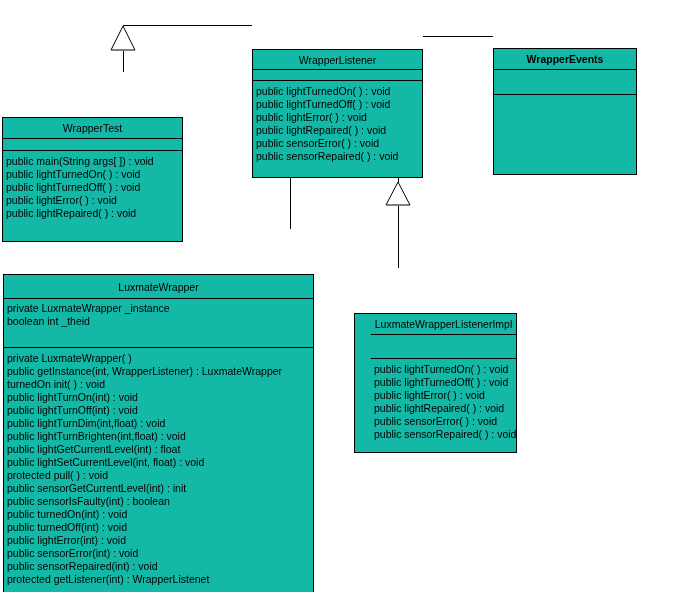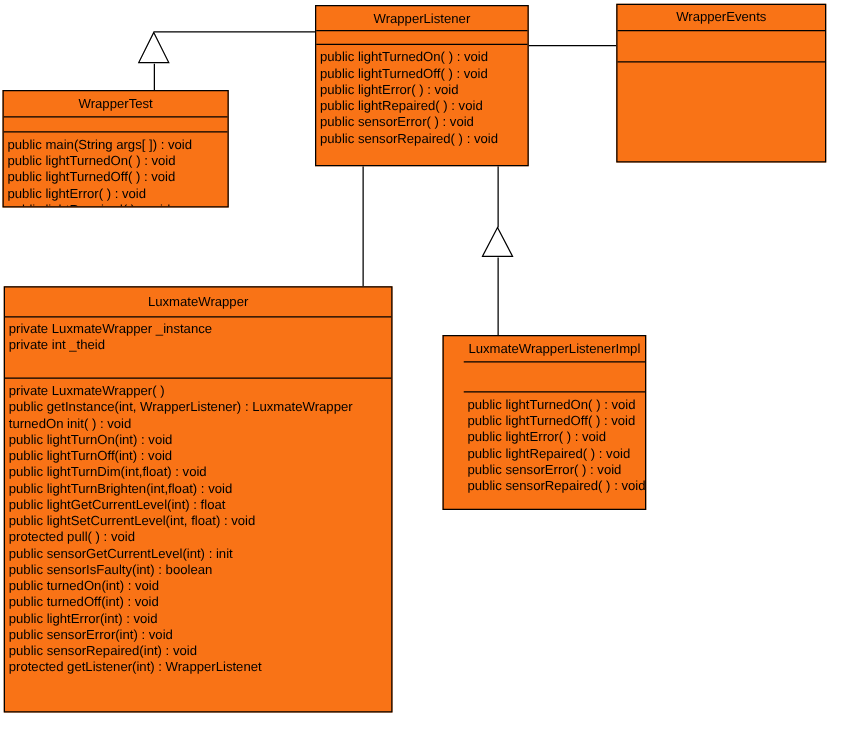--- a/index.html
+++ b/index.html
@@ -16,23 +16,24 @@
     position: relative;
     width: 676px;
     height: 592px;
     background: #ffffff;
     overflow: hidden;
   }
   .cls {
     position: absolute;
     box-sizing: border-box;
     border: 1px solid #000000;
-    background: #f97316;
+    background: #14b8a6;
     display: flex;
     flex-direction: column;
+    margin-top: 45px;
   }
   .cls-title {
     box-sizing: border-box;
     border-bottom: 1px solid #000000;
     display: flex;
     align-items: center;
     justify-content: center;
     white-space: nowrap;
     overflow: hidden;
     flex: 0 0 auto;
@@ -58,29 +59,29 @@
     position: absolute;
     background: #000000;
   }
   .hline { height: 1px; }
   .vline { width: 1px; }
   .tri {
     position: absolute;
   }
 
   
-  #box-wrapper-test        { left: 2px;   top: 72px;  width: 181px; height: 94px; }
+  #box-wrapper-test        { left: 2px;   top: 72px;  width: 181px; height: 125px; }
   #box-wrapper-test .cls-title    { height: 21px; }
   #box-wrapper-test .cls-attrs    { height: 12px; }
 
   #box-wrapper-listener    { left: 252px; top: 4px;   width: 171px; height: 129px; }
   #box-wrapper-listener .cls-title { height: 20px; }
   #box-wrapper-listener .cls-attrs { height: 11px; }
 
-  #box-wrapper-events      { left: 493px; top: 3px;   width: 168px; height: 127px; }
+  #box-wrapper-events      { left: 493px; top: 3px;   width: 144px; height: 127px; font-weight: bold; }
   #box-wrapper-events .cls-title   { height: 21px; }
   #box-wrapper-events .cls-attrs   { height: 25px; }
 
   #box-luxmate-wrapper     { left: 3px;   top: 229px; width: 311px; height: 341px; }
   #box-luxmate-wrapper .cls-title  { height: 24px; }
   #box-luxmate-wrapper .cls-attrs  { height: 49px; }
 
   #box-luxmate-impl        { left: 354px; top: 268px; width: 163px; height: 140px; padding-left: 16px; }
   #box-luxmate-impl .cls-title     { height: 21px; }
   #box-luxmate-impl .cls-attrs     { height: 24px; }
@@ -146,21 +147,21 @@
 
   <div class="cls" id="box-wrapper-events">
     <div class="cls-title">WrapperEvents</div>
     <div class="cls-attrs"></div>
   </div>
 
   <div class="cls" id="box-luxmate-wrapper">
     <div class="cls-title">LuxmateWrapper</div>
     <div class="cls-attrs">
         <div class="line">private LuxmateWrapper _instance</div>
-        <div class="line">private int _theid</div>
+        <div class="line">boolean int _theid</div>
       </div>
     <div class="cls-methods">
         <div class="line">private LuxmateWrapper( )</div>
         <div class="line">public getInstance(int, WrapperListener) : LuxmateWrapper</div>
         <div class="line">turnedOn init( ) : void</div>
         <div class="line">public lightTurnOn(int) : void</div>
         <div class="line">public lightTurnOff(int) : void</div>
         <div class="line">public lightTurnDim(int,float) : void</div>
         <div class="line">public lightTurnBrighten(int,float) : void</div>
         <div class="line">public lightGetCurrentLevel(int) : float</div>

